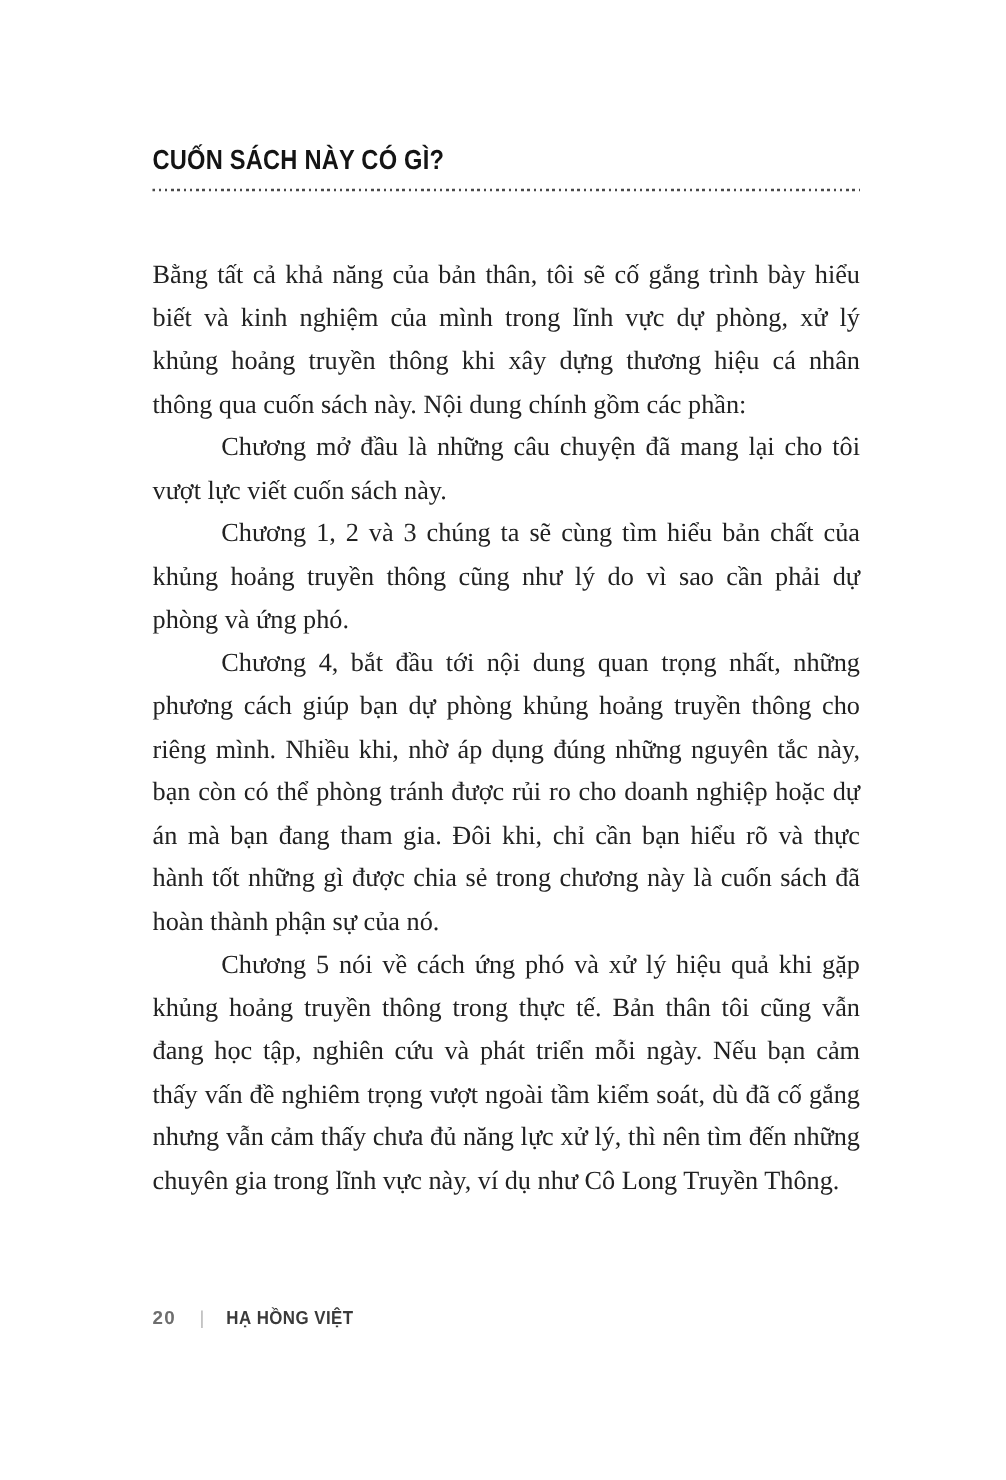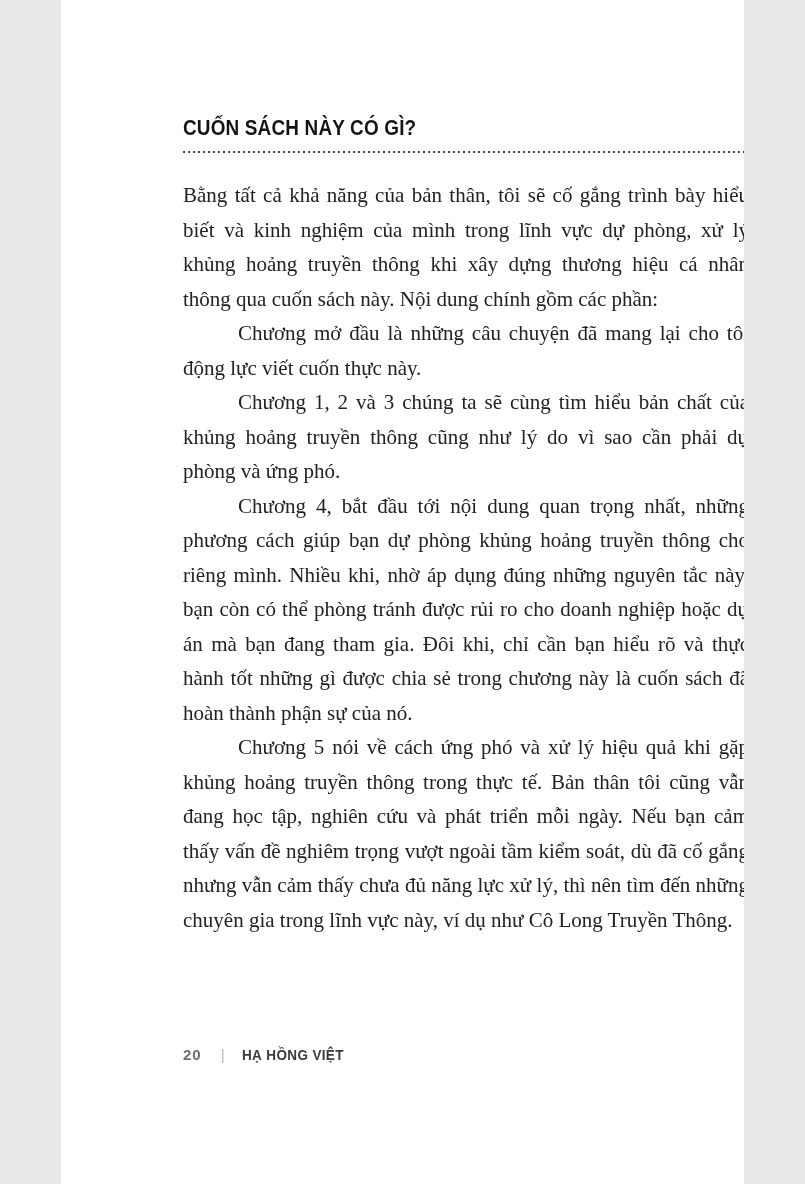--- a/index.html
+++ b/index.html
@@ -2,21 +2,21 @@
 <html lang="vi"><head>
 <meta charset="utf-8">
 <style>
   html, body {
     margin: 0;
     padding: 0;
     background: #e9e9e9;
   }
   .page {
     position: relative;
-    width: 683px;
+    width: 805px;
     height: 1184px;
     background: #ffffff;
     font-family: "Liberation Serif", "DejaVu Serif", serif;
     color: #1e1e1e;
     overflow: hidden;
     box-sizing: border-box;
     margin: 0 auto;
   }
   .content {
     position: absolute;
@@ -36,21 +36,21 @@
     transform-origin: left center;
     white-space: nowrap;
   }
   .dotted-rule {
     margin-top: 11px;
     height: 2px;
     width: 100%;
     background-image: repeating-linear-gradient(90deg, #4a4a4a 0 2px, transparent 2px 5px);
   }
   .body-text {
-    margin-top: 25px;
+    margin-top: 49px;
     font-size: 21px;
     line-height: 34.5px;
     text-align: justify;
     color: #222222;
   }
   .body-text p {
     margin: 0;
     padding: 0;
   }
   .body-text p.indented {
@@ -88,21 +88,21 @@
 </style>
 </head>
 <body>
 
 <div class="page">
   <div class="content">
     <h1 class="heading">CUỐN SÁCH NÀY CÓ GÌ?</h1>
     <div class="dotted-rule"></div>
     <div class="body-text">
       <p>Bằng tất cả khả năng của bản thân, tôi sẽ cố gắng trình bày hiểu biết và kinh nghiệm của mình trong lĩnh vực dự phòng, xử lý khủng hoảng truyền thông khi xây dựng thương hiệu cá nhân thông qua cuốn sách này. Nội dung chính gồm các phần:</p>
-      <p class="indented">Chương mở đầu là những câu chuyện đã mang lại cho tôi động lực viết cuốn thực này.</p>
+      <p class="indented">Chương mở đầu là những câu chuyện đã mang lại cho tôi vượt lực viết cuốn sách này.</p>
       <p class="indented">Chương 1, 2 và 3 chúng ta sẽ cùng tìm hiểu bản chất của khủng hoảng truyền thông cũng như lý do vì sao cần phải dự phòng và ứng phó.</p>
       <p class="indented">Chương 4, bắt đầu tới nội dung quan trọng nhất, những phương cách giúp bạn dự phòng khủng hoảng truyền thông cho riêng mình. Nhiều khi, nhờ áp dụng đúng những nguyên tắc này, bạn còn có thể phòng tránh được rủi ro cho doanh nghiệp hoặc dự án mà bạn đang tham gia. Đôi khi, chỉ cần bạn hiểu rõ và thực hành tốt những gì được chia sẻ trong chương này là cuốn sách đã hoàn thành phận sự của nó.</p>
       <p class="indented">Chương 5 nói về cách ứng phó và xử lý hiệu quả khi gặp khủng hoảng truyền thông trong thực tế. Bản thân tôi cũng vẫn đang học tập, nghiên cứu và phát triển mỗi ngày. Nếu bạn cảm thấy vấn đề nghiêm trọng vượt ngoài tầm kiểm soát, dù đã cố gắng nhưng vẫn cảm thấy chưa đủ năng lực xử lý, thì nên tìm đến những chuyên gia trong lĩnh vực này, ví dụ như Cô Long Truyền Thông.</p>
     </div>
   </div>
 
   <div class="footer">
     <span class="page-number">20</span>
     <span class="footer-separator">|</span>
     <span class="running-title">HẠ HỒNG VIỆT</span>

